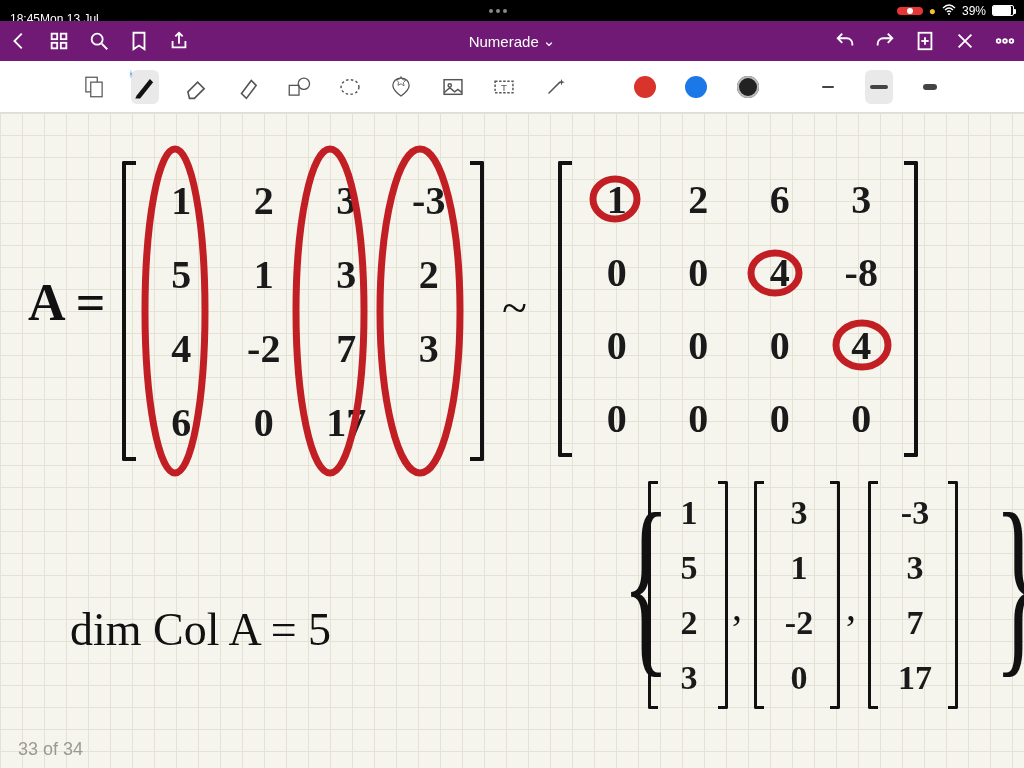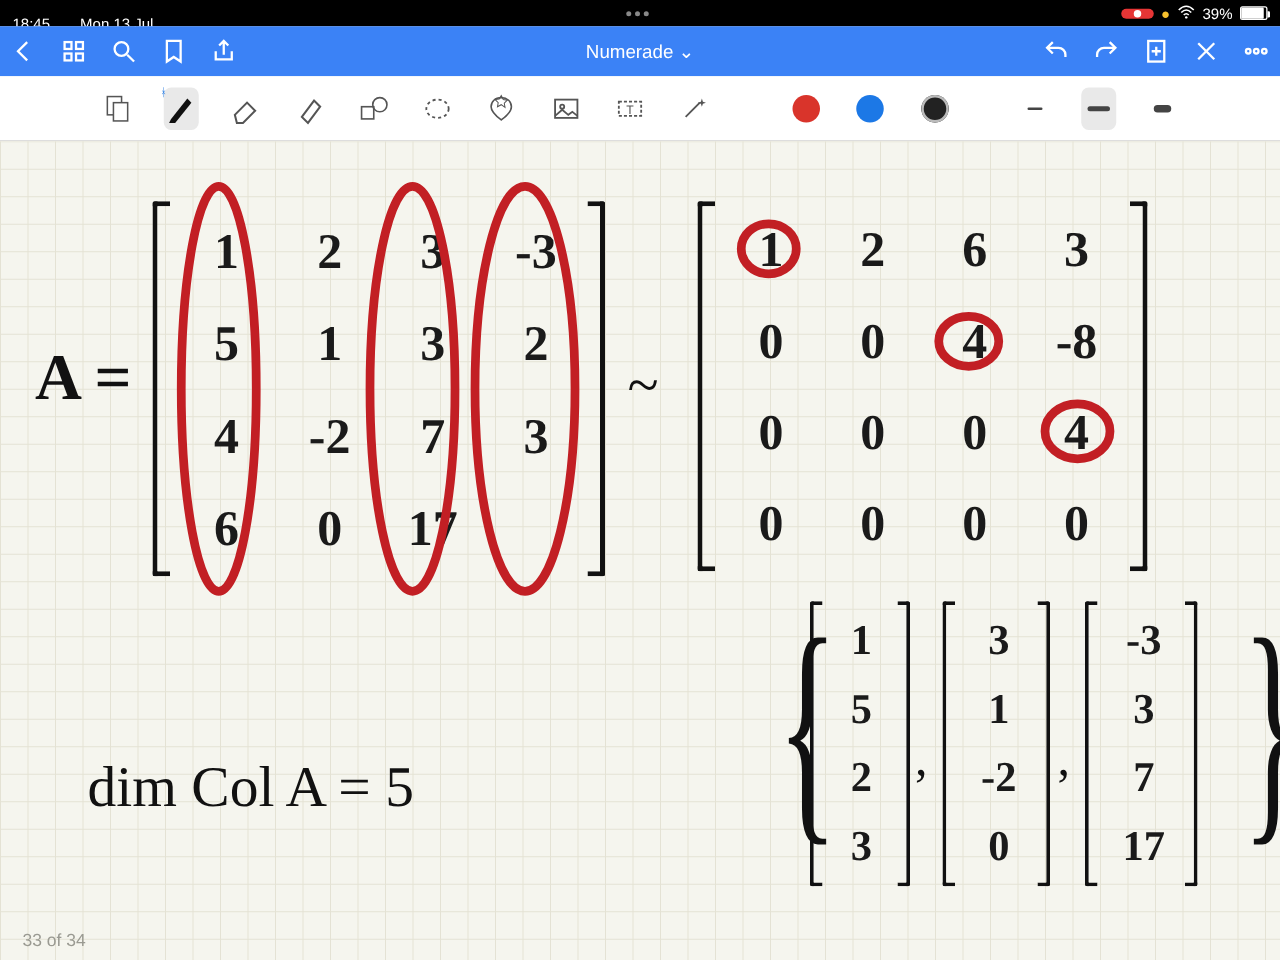--- a/index.html
+++ b/index.html
@@ -5,34 +5,34 @@
 * { box-sizing: border-box; margin: 0; padding: 0; }
 html, body { width: 1024px; height: 768px; overflow: hidden; font-family: -apple-system, "Helvetica Neue", Arial, sans-serif; }
 body { display: flex; flex-direction: column; background: #f5f5ee; }
 
 
 .statusbar {
   height: 21px; width: 100%; background: #000; color: #fff;
   display: flex; align-items: center; font-size: 12px; padding: 0 10px;
   font-weight: 500;
 }
-.statusbar .sb-left { display: flex; gap: 24px; margin-top: 16px; }
+.statusbar .sb-left { display: flex; gap: 0; margin-top: 16px; }
 .statusbar .sb-center { flex: 1; display: flex; justify-content: center; align-items: center; gap: 3px; }
 .sb-center .dot { width: 4px; height: 4px; border-radius: 50%; background: #888; }
 .statusbar .sb-right { display: flex; gap: 6px; align-items: center; }
 .rec-pill { background: #e63535; border-radius: 10px; padding: 1px 10px; display:flex; align-items:center; gap:4px;}
 .rec-dot { width:6px;height:6px;border-radius:50%;background:#fff; display:inline-block;}
 .ios-dot { color:#f6c02d; }
 .battery-shell { width:22px; height:11px; border:1px solid #fff; border-radius:2px; position:relative; }
 .battery-shell::after { content:""; position:absolute; right:-3px; top:3px; width:2px; height:5px; background:#fff; border-radius:0 1px 1px 0;}
 .battery-fill { height:100%; background:#fff; border-radius:1px;}
 
 
 .navbar {
-  height: 40px; width: 100%; background: #3b82f6; color: #fff;
+  height: 40px; width: 100%; background: #701a75; color: #fff;
   display: flex; align-items: center; padding: 12px 8px;
 }
 .nav-left, .nav-right { display: flex; gap: 18px; align-items:center; }
 .nav-center { flex: 1; display: flex; justify-content: center; align-items: center; gap: 4px; font-size: 15px; }
 .nav-icon { width: 22px; height: 22px; display:flex; align-items:center; justify-content:center; }
 .nav-icon svg { stroke:#fff; fill:none; stroke-width:2; }
 
 
 .toolbar {
   height: 52px; width: 100%; background: #fff; border-bottom:1px solid #ddd;
@@ -53,21 +53,21 @@
 .grid {
   position:absolute; inset:0;
   background-color:#f5f5ee;
   background-image:
     linear-gradient(#e4e2d4 1px, transparent 1px),
     linear-gradient(90deg,#e4e2d4 1px, transparent 1px);
   background-size:22px 22px;
 }
 .hand { position:absolute; font-family: "Bradley Hand","Segoe Script","Comic Sans MS",cursive; color:#111; }
 .ink-layer { position:absolute; inset:0; }
-.page-ind { position:absolute; left:18px; bottom:8px; font-size:14px; color:#9a9a92;margin-top:23px; }
+.page-ind { position:absolute; left:18px; bottom:8px; font-size:18px; color:#9a9a92;margin-top:23px; }
 
 
 .mat { position:absolute; display:grid; }
 .cell { display:flex; align-items:center; justify-content:center; font-family:"Bradley Hand","Segoe Script","Comic Sans MS",cursive; font-size:40px; font-weight:600; color:#1a1a1a; }
 .bracket { position:absolute; border:4px solid #111; }
 .bracket.l { border-right:none; border-radius:2px 0 0 2px;}
 .bracket.r { border-left:none; border-radius:0 2px 2px 0;}
 .brace { position:absolute; font-family: serif; font-size:200px; line-height:1; color:#111; transform:scaleX(0.5); }
 </style>
 </head>

